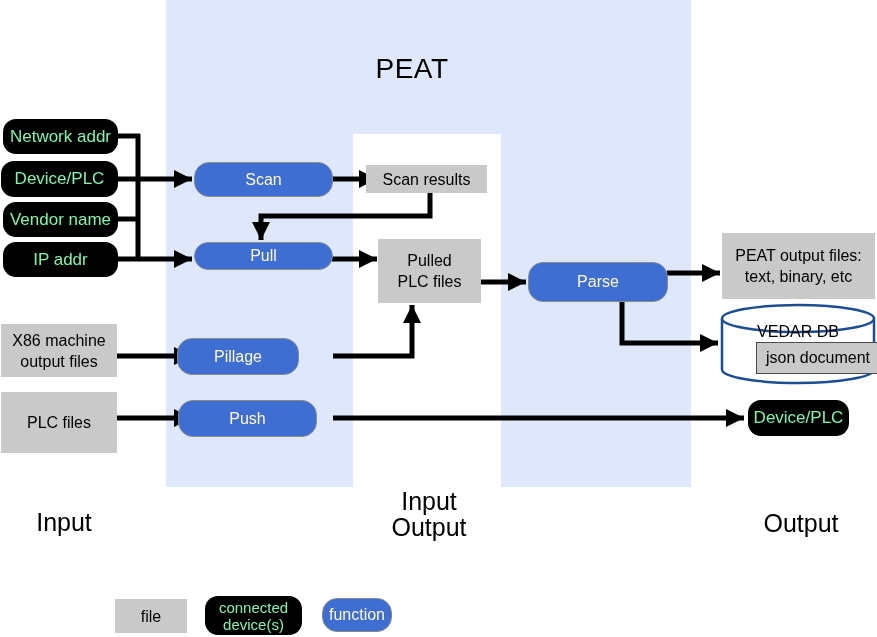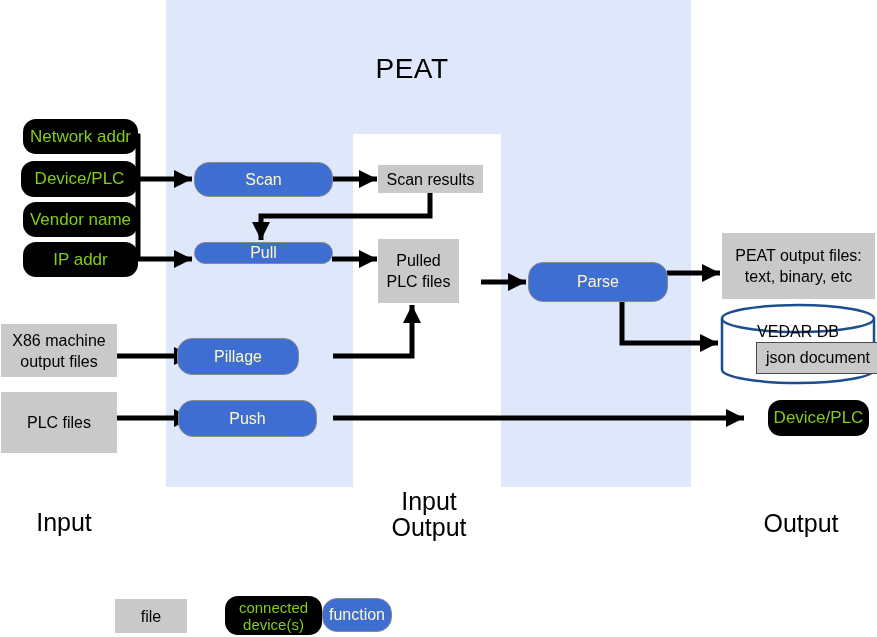--- a/index.html
+++ b/index.html
@@ -5,21 +5,21 @@
   html,body{margin:0;padding:0;background:#fff;}
   .canvas{position:relative;width:877px;height:637px;background:#ffffff;
           font-family:"Liberation Sans",sans-serif;overflow:hidden;color:#000;}
   .region{position:absolute;left:166px;top:0;width:525px;height:487px;background:var(--region-fill,#DFE8FB);}
   .white-strip{position:absolute;left:353px;top:134px;width:148px;height:353px;background:#ffffff;}
   .wires{position:absolute;left:0;top:0;color:var(--arrow,#000);}
   .wires line,.wires polyline{stroke:currentColor;stroke-width:5;fill:none;}
   .title{position:absolute;top:53px;left:412px;transform:translateX(-50%);font-size:28px;letter-spacing:.5px;}
   .node{position:absolute;display:flex;flex-direction:column;align-items:center;justify-content:center;
         text-align:center;box-sizing:border-box;}
-  .device{background:var(--device-fill,#000);color:#84cc16;border-radius:13px;font-size:17px;margin-left:20px;}
+  .device{background:var(--device-fill,#000);color:#86efac;border-radius:13px;font-size:17px;}
   .fn{background:var(--function-fill,#3E6ED2);color:#fef9c3;border:1.5px solid var(--function-border,#8A8A8A);
       border-radius:15px;font-size:16px;}
   .file{background:var(--file-fill,#C9C9C9);color:#000;font-size:16px;line-height:21px;}
   .section-label{position:absolute;font-size:25px;line-height:26px;text-align:center;transform:translateX(-50%);}
   .db{position:absolute;left:720px;top:303px;width:156px;height:82px;}
   .db-shape{position:absolute;left:0;top:0;}
   .db-shape path,.db-shape ellipse{fill:#fff;stroke:var(--db-stroke,#1C4E8F);stroke-width:2.5;}
   .db-title{position:absolute;left:0;right:0;top:20px;text-align:center;font-size:16px;}
   .db-doc{position:absolute;left:16px;top:39px;width:124px;height:32px;background:var(--file-fill,#C9C9C9);
           border:1.5px solid var(--json-border,#4A4A4A);display:flex;align-items:center;justify-content:center;
@@ -76,37 +76,37 @@
     <span>X86 machine</span>
     <span>output files</span>
   </div>
   <div class="node file" style="left:1px;top:392px;width:116px;height:61px">
     <span>PLC files</span>
   </div>
 
   <div class="node fn" style="left:194px;top:162px;width:139px;height:35px">
     <span>Scan</span>
   </div>
-  <div class="node fn" style="left:194px;top:242px;width:139px;height:22px">
+  <div class="node fn" style="left:194px;top:242px;width:139px;height:28px">
     <span>Pull</span>
   </div>
   <div class="node fn" style="left:177px;top:338px;width:122px;height:37px">
     <span>Pillage</span>
   </div>
   <div class="node fn" style="left:178px;top:400px;width:139px;height:37px">
     <span>Push</span>
   </div>
   <div class="node fn" style="left:528px;top:262px;width:140px;height:40px">
     <span>Parse</span>
   </div>
 
-  <div class="node file" style="left:378px;top:165px;width:105px;height:28px">
+  <div class="node file" style="left:366px;top:165px;width:121px;height:28px">
     <span>Scan results</span>
   </div>
-  <div class="node file" style="left:378px;top:239px;width:81px;height:64px">
+  <div class="node file" style="left:378px;top:239px;width:103px;height:64px">
     <span>Pulled</span>
     <span>PLC files</span>
   </div>
 
   <div class="node file" style="left:722px;top:233px;width:153px;height:66px">
     <span>PEAT output files:</span>
     <span>text, binary, etc</span>
   </div>
 
   <div class="db">

